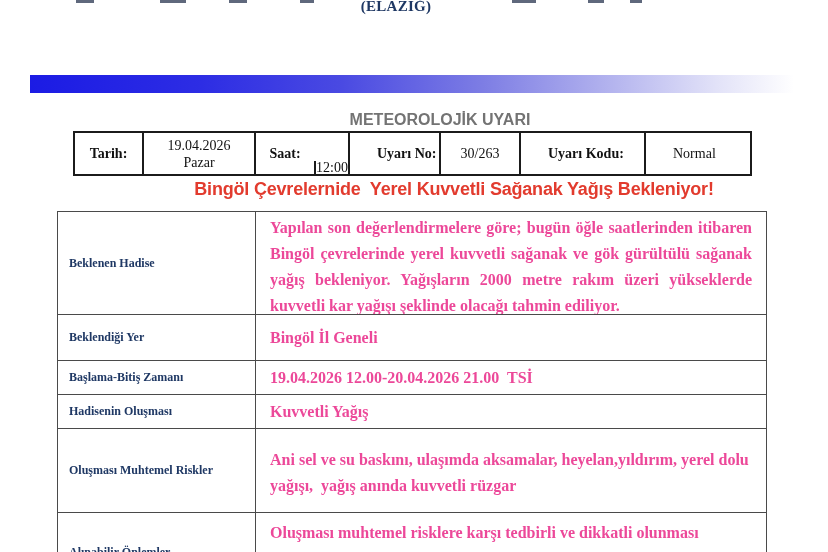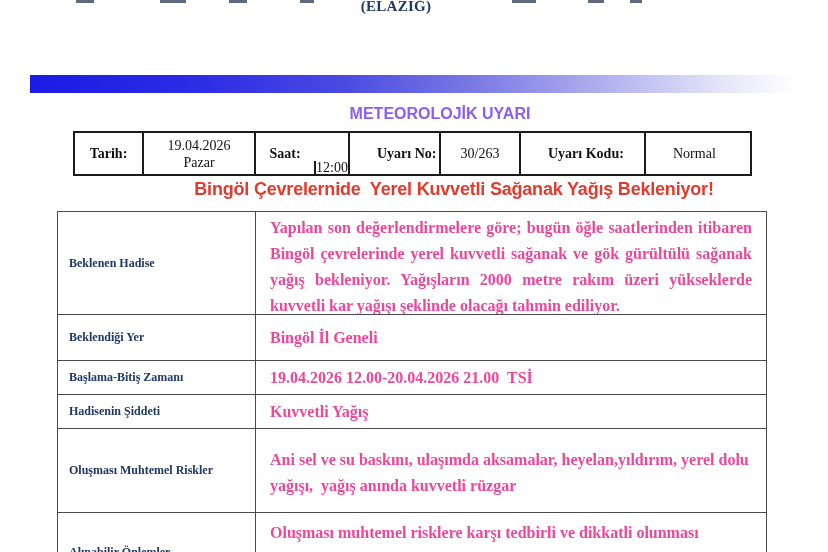--- a/index.html
+++ b/index.html
@@ -13,22 +13,22 @@
   .station-line{
     position:absolute;top:-2px;left:0;width:792px;text-align:center;
     font-family:"Liberation Serif", serif;font-weight:bold;font-size:15px;color:#1f3864;
     letter-spacing:.3px;
   }
   .gradient-bar{
     position:absolute;left:30px;top:75px;width:780px;height:18px;
     background:linear-gradient(to right,#1b1be4 0%,#2d2de4 22%,#4a4ae2 40%,#7d7de4 58%,#b2b2ee 74%,#e2e2f8 88%,#ffffff 98%);
   }
   .met-heading{
-    position:absolute;top:105px;left:52px;width:776px;text-align:center;
-    font-family:"Liberation Sans", sans-serif;font-weight:bold;font-size:16px;color:#8b5cf6;
+    position:absolute;top:111px;left:52px;width:776px;text-align:center;
+    font-family:"Liberation Sans", sans-serif;font-weight:bold;font-size:16px;color:#737373;
   }
   
   .info-table{
     position:absolute;left:73px;top:131px;width:679px;height:45px;
     display:flex;box-sizing:border-box;border:2px solid #1b1b1b;background:#fff;
   }
   .info-cell{
     box-sizing:border-box;border-left:2px solid #1b1b1b;
     display:flex;flex-direction:column;justify-content:center;
     font-size:14px;color:#111;overflow:hidden;line-height:17px;
@@ -115,21 +115,21 @@
     </div>
     <div class="d-row row-yer">
       <div class="d-label">Beklendiği Yer</div>
       <div class="d-value"><span>Bingöl İl Geneli</span></div>
     </div>
     <div class="d-row row-zaman">
       <div class="d-label">Başlama-Bitiş Zamanı</div>
       <div class="d-value"><span>19.04.2026 12.00-20.04.2026 21.00  TSİ</span></div>
     </div>
     <div class="d-row row-siddet">
-      <div class="d-label">Hadisenin Şiddeti</div>
+      <div class="d-label">Hadisenin Oluşması</div>
       <div class="d-value"><span>Kuvvetli Yağış</span></div>
     </div>
     <div class="d-row row-risk">
       <div class="d-label">Oluşması Muhtemel Riskler</div>
       <div class="d-value"><span>Ani sel ve su baskını, ulaşımda aksamalar, heyelan,yıldırım, yerel dolu yağışı,  yağış anında kuvvetli rüzgar</span></div>
     </div>
     <div class="d-row row-onlem">
       <div class="d-label">Alınabilir Önlemler</div>
       <div class="d-value"><span>Oluşması muhtemel risklere karşı tedbirli ve dikkatli olunması gerekmektedir.</span></div>
     </div>

